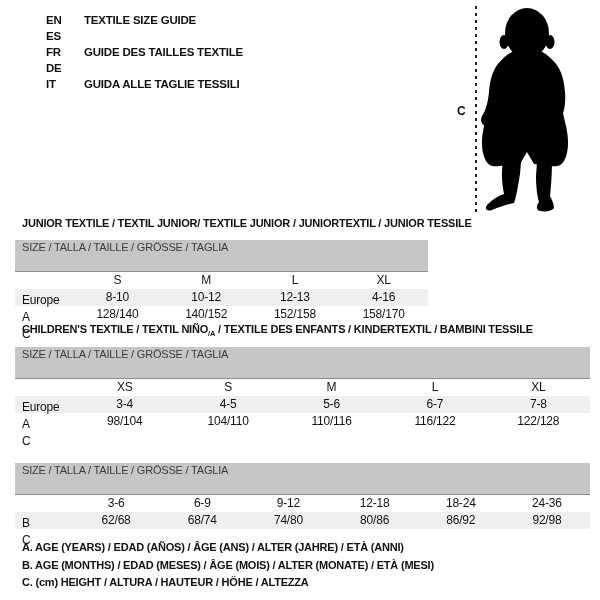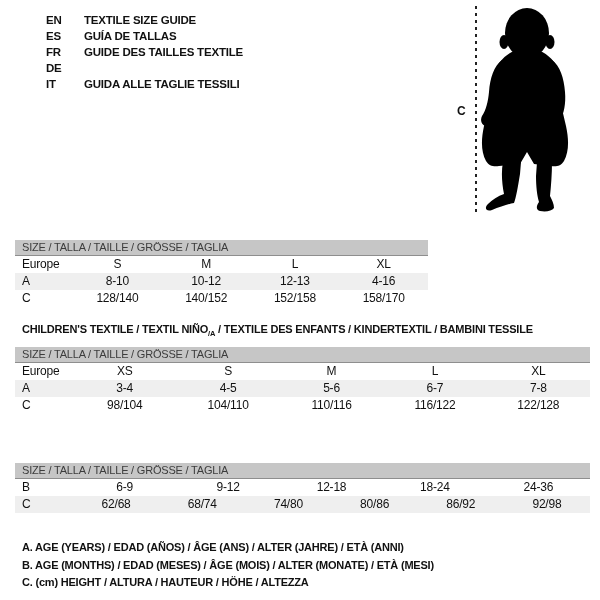--- a/index.html
+++ b/index.html
@@ -22,28 +22,28 @@
   
   .figure { position:absolute; left:450px; top:0; width:150px; height:220px; }
   .figure svg { position:absolute; left:0; top:0; }
   .c-label { position:absolute; left:7px; top:104px; font-size:12px; font-weight:bold; }
 
   
   .sec-title { position:absolute; left:22px; font-size:11px; font-weight:bold; letter-spacing:-0.2px; white-space:nowrap; }
   .sec-title sub { font-size:7.5px; }
   .dtable { position:absolute; left:15px; }
   .size-bar {
-    height:16px; line-height:15px; padding-left:7px;
+    height:32px; line-height:15px; padding-left:7px;
     background:var(--bar,#c6c6c6); color:var(--bar-text,#3c3c3c);
     font-size:11px; letter-spacing:-0.2px;
     border-bottom:1px solid #8e8e8e;
   }
   .trow { display:flex; height:17px; line-height:17px; font-size:12px; letter-spacing:-0.2px; }
   .trow.shaded { background:var(--shade,#efefef); }
-  .tlabel { width:58px; padding-left:7px; }
+  .tlabel { width:58px; padding-left:7px;margin-top:20px; }
   .tval { flex:1; text-align:center; }
 
   .t-junior { top:240px; width:413px; }
   .title-junior { top:217px; }
   .t-children { top:347px; width:575px; }
   .title-children { top:323px; }
   .t-babies { top:463px; width:575px; }
   .title-babies { top:420px; line-height:16.5px; }
 
   
@@ -55,21 +55,20 @@
 
 <div class="canvas">
 
   <div class="lang-list">
       <div class="lang-row">
         <span class="lang-code">EN</span>
         <span class="lang-title">TEXTILE SIZE GUIDE</span>
       </div>
       <div class="lang-row">
         <span class="lang-code">ES</span>
-        <span class="lang-title">GUÍA DE TALLAS</span>
       </div>
       <div class="lang-row">
         <span class="lang-code">FR</span>
         <span class="lang-title">GUIDE DES TAILLES TEXTILE</span>
       </div>
       <div class="lang-row">
         <span class="lang-code">DE</span>
       </div>
       <div class="lang-row">
         <span class="lang-code">IT</span>
@@ -94,20 +93,21 @@
                  C104,204 102,200 100,196 C101,186 102,174 102,162 Z"></path>
         <path d="M52,60 C44,66 40,78 39,92 C38,102 36,110 32,116 C29,122 34,129 39,124
                  C45,118 47,108 48,97 C49,86 51,76 56,68 Z"></path>
         <path d="M102,60 C110,66 114,78 115,92 C116,104 114,113 110,121 C107,127 99,125 102,118
                  C105,110 106,99 105,90 C104,79 101,71 98,67 Z"></path>
       </g>
     </svg>
     <span class="c-label">C</span>
   </div>
 
+  <div class="sec-title title-junior">JUNIOR TEXTILE / TEXTIL JUNIOR/ TEXTILE JUNIOR / JUNIORTEXTIL / JUNIOR TESSILE</div>
   <div class="dtable t-junior">
       <div class="size-bar">SIZE / TALLA / TAILLE / GRÖSSE / TAGLIA</div>
       <div class="trow">
         <span class="tlabel">Europe</span>
         <span class="tval">S</span>
         <span class="tval">M</span>
         <span class="tval">L</span>
         <span class="tval">XL</span>
       </div>
       <div class="trow shaded">
@@ -154,20 +154,21 @@
         <span class="tval">110/116</span>
         <span class="tval">116/122</span>
         <span class="tval">122/128</span>
       </div>
     </div>
 
   <div class="dtable t-babies">
       <div class="size-bar">SIZE / TALLA / TAILLE / GRÖSSE / TAGLIA</div>
       <div class="trow">
         <span class="tlabel">B</span>
+        <span class="tval">3-6</span>
         <span class="tval">6-9</span>
         <span class="tval">9-12</span>
         <span class="tval">12-18</span>
         <span class="tval">18-24</span>
         <span class="tval">24-36</span>
       </div>
       <div class="trow shaded">
         <span class="tlabel">C</span>
         <span class="tval">62/68</span>
         <span class="tval">68/74</span>

